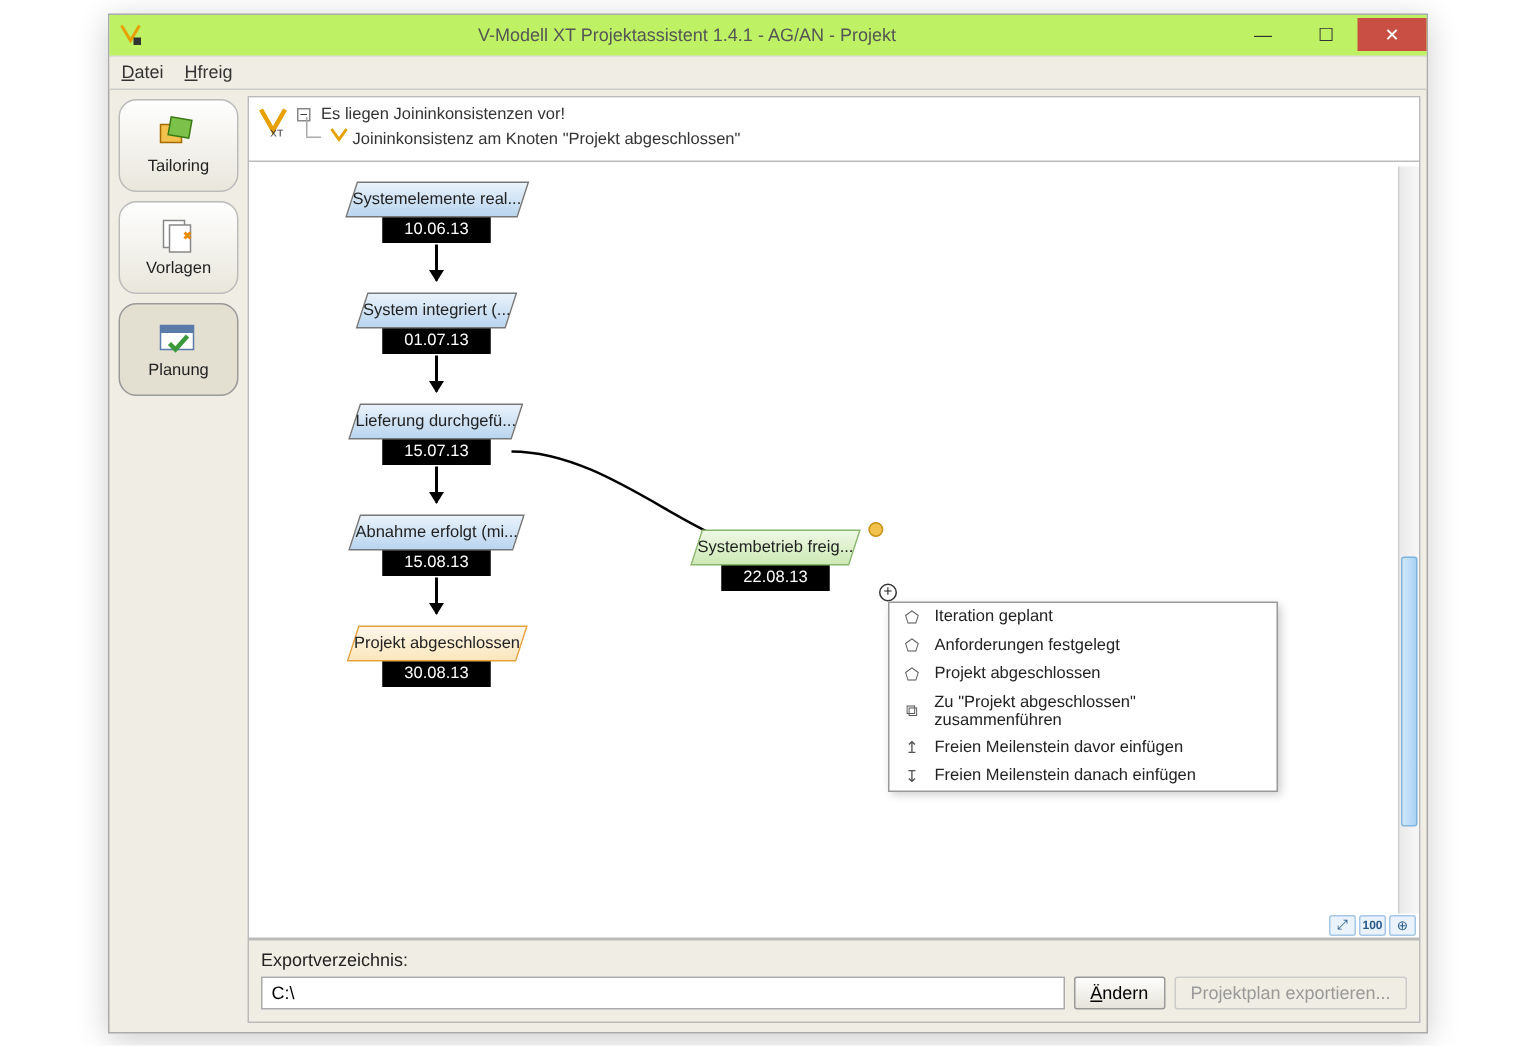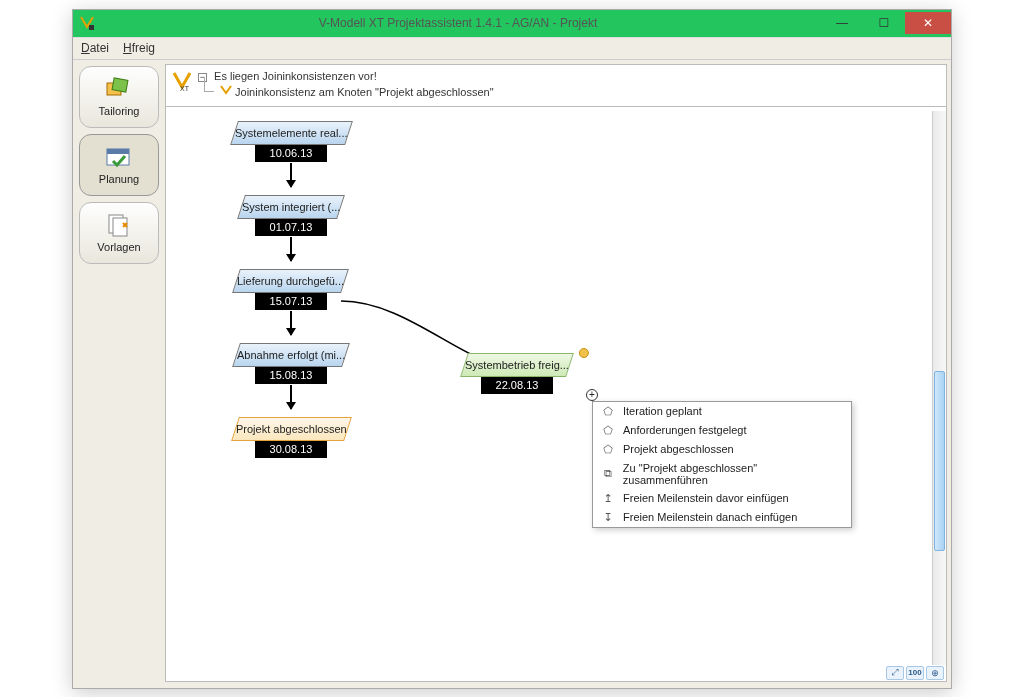--- a/index.html
+++ b/index.html
@@ -7,21 +7,21 @@
   body { background:#fff; display:flex; align-items:center; justify-content:center; height:697px; }
 
   .window {
     width:880px; height:680px;
     border:1px solid #aaa;
     background:#f0eee4;
     display:flex; flex-direction:column;
     box-shadow:0 4px 20px rgba(0,0,0,0.2);
   }
   .titlebar {
-    height:28px; background:#22c55e;
+    height:28px; background:#bef264;
     display:flex; align-items:center; justify-content:space-between;
     border-bottom:1px solid #ddd;
     padding-left:6px;
   }
   .titlebar .left { display:flex; align-items:center; gap:6px; }
   .titlebar .title { flex:1; text-align:center; font-size:12px; color:#555; }
   .winbtns { display:flex; }
   .winbtn { width:42px; height:22px; display:flex; align-items:center; justify-content:center; font-size:12px; color:#333; }
   .winbtn.close { background:#c94f44; color:#fff; width:46px; height:22px; }
   .app-icon { width:16px; height:16px; position:relative; }
@@ -214,39 +214,39 @@
     <div class="sidebar">
       <div class="sidebtn">
         <span class="icn">
           <svg viewBox="0 0 28 24">
               <rect x="2" y="6" width="14" height="12" fill="#f4c14d" stroke="#a56b00"></rect>
               <rect x="8" y="2" width="14" height="12" fill="#7cc24a" stroke="#3b7a12" transform="rotate(10 15 8)"></rect>
             </svg>
         </span>
         <span>Tailoring</span>
       </div>
+      <div class="sidebtn">
+        <span class="icn">
+          <svg viewBox="0 0 28 24">
+              <rect x="4" y="2" width="14" height="18" fill="#fff" stroke="#888"></rect>
+              <rect x="8" y="5" width="14" height="18" fill="#fff" stroke="#888"></rect>
+              <path d="M18 10l4 4M22 10l-4 4" stroke="#e68a00" stroke-width="2"></path>
+            </svg>
+        </span>
+        <span>Vorlagen</span>
+      </div>
       <div class="sidebtn active">
         <span class="icn">
           <svg viewBox="0 0 28 24">
               <rect x="2" y="4" width="22" height="16" fill="#fff" stroke="#5a7aa8"></rect>
               <rect x="2" y="4" width="22" height="5" fill="#5a7aa8"></rect>
               <path d="M8 16l4 4 8-9" stroke="#3a9a3a" stroke-width="3" fill="none"></path>
             </svg>
         </span>
         <span>Planung</span>
-      </div>
-      <div class="sidebtn">
-        <span class="icn">
-          <svg viewBox="0 0 28 24">
-              <rect x="4" y="2" width="14" height="18" fill="#fff" stroke="#888"></rect>
-              <rect x="8" y="5" width="14" height="18" fill="#fff" stroke="#888"></rect>
-              <path d="M18 10l4 4M22 10l-4 4" stroke="#e68a00" stroke-width="2"></path>
-            </svg>
-        </span>
-        <span>Vorlagen</span>
       </div>
     </div>
 
     <div class="main">
 
       <div class="flowpanel">
 
         <div class="msgbar">
           <div class="row">
             <span class="appico">
@@ -362,16 +362,24 @@
         </div>
 
         <div class="iconbar">
           <div class="ib">⤢</div>
           <div class="ib" style="font-size:8px;font-weight:bold;">100</div>
           <div class="ib">⊕</div>
         </div>
 
       </div>
 
+      <div class="exportpanel">
+        <div class="lbl">Exportverzeichnis:</div>
+        <div class="exportrow">
+          <input type="text" value="C:\" style="">
+          <button class="btn"><u>Ä</u>ndern</button>
+          <button class="btn disabled">Projektplan exportieren...</button>
+        </div>
+      </div>
 
     </div>
   </div>
 </div>
 
 </body></html>

